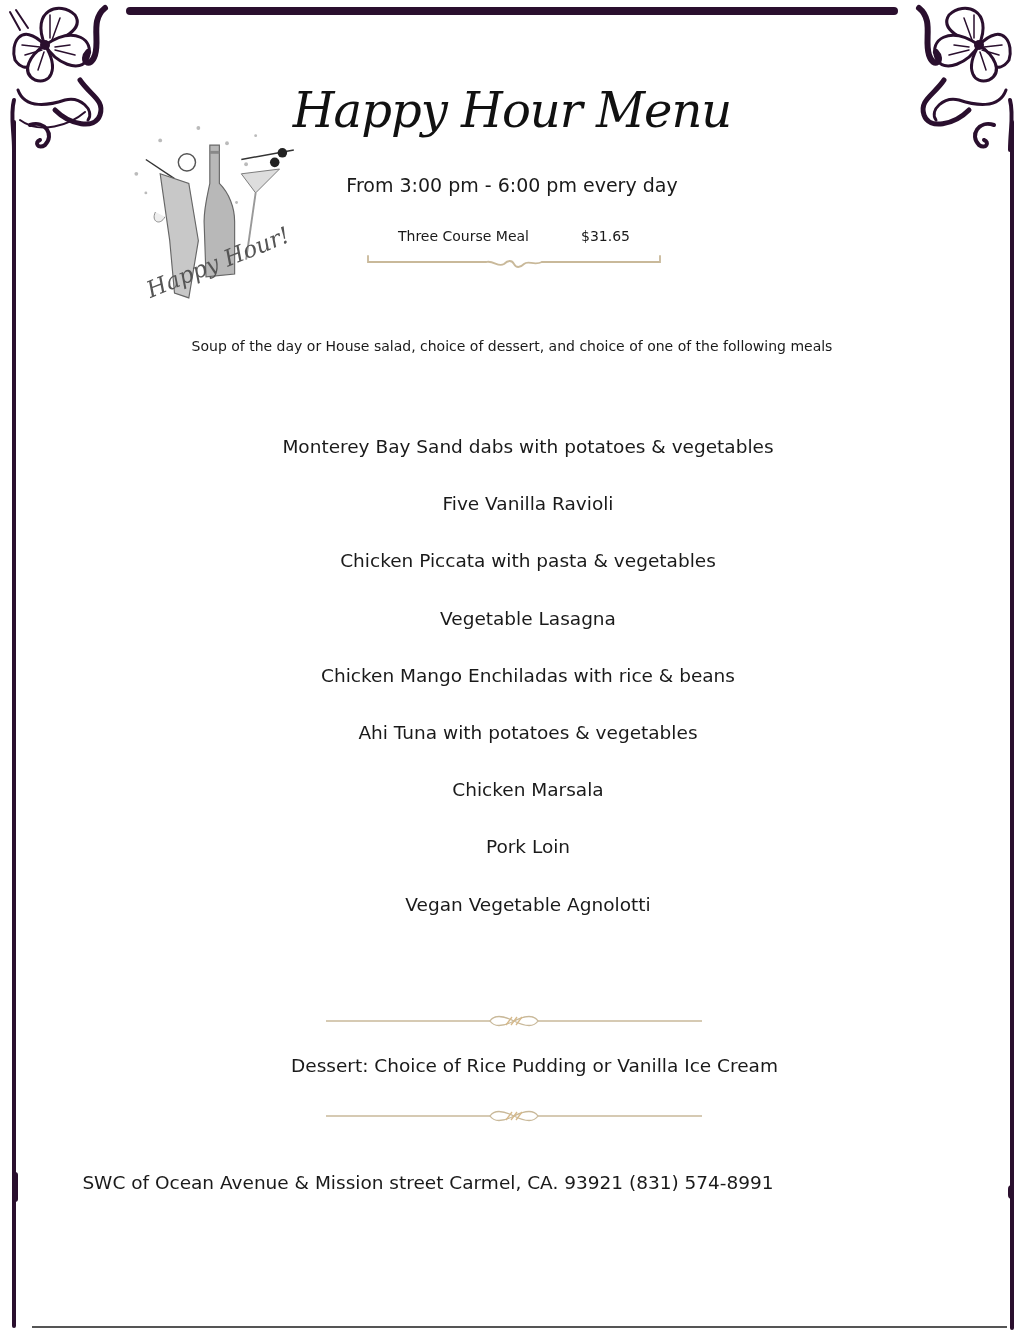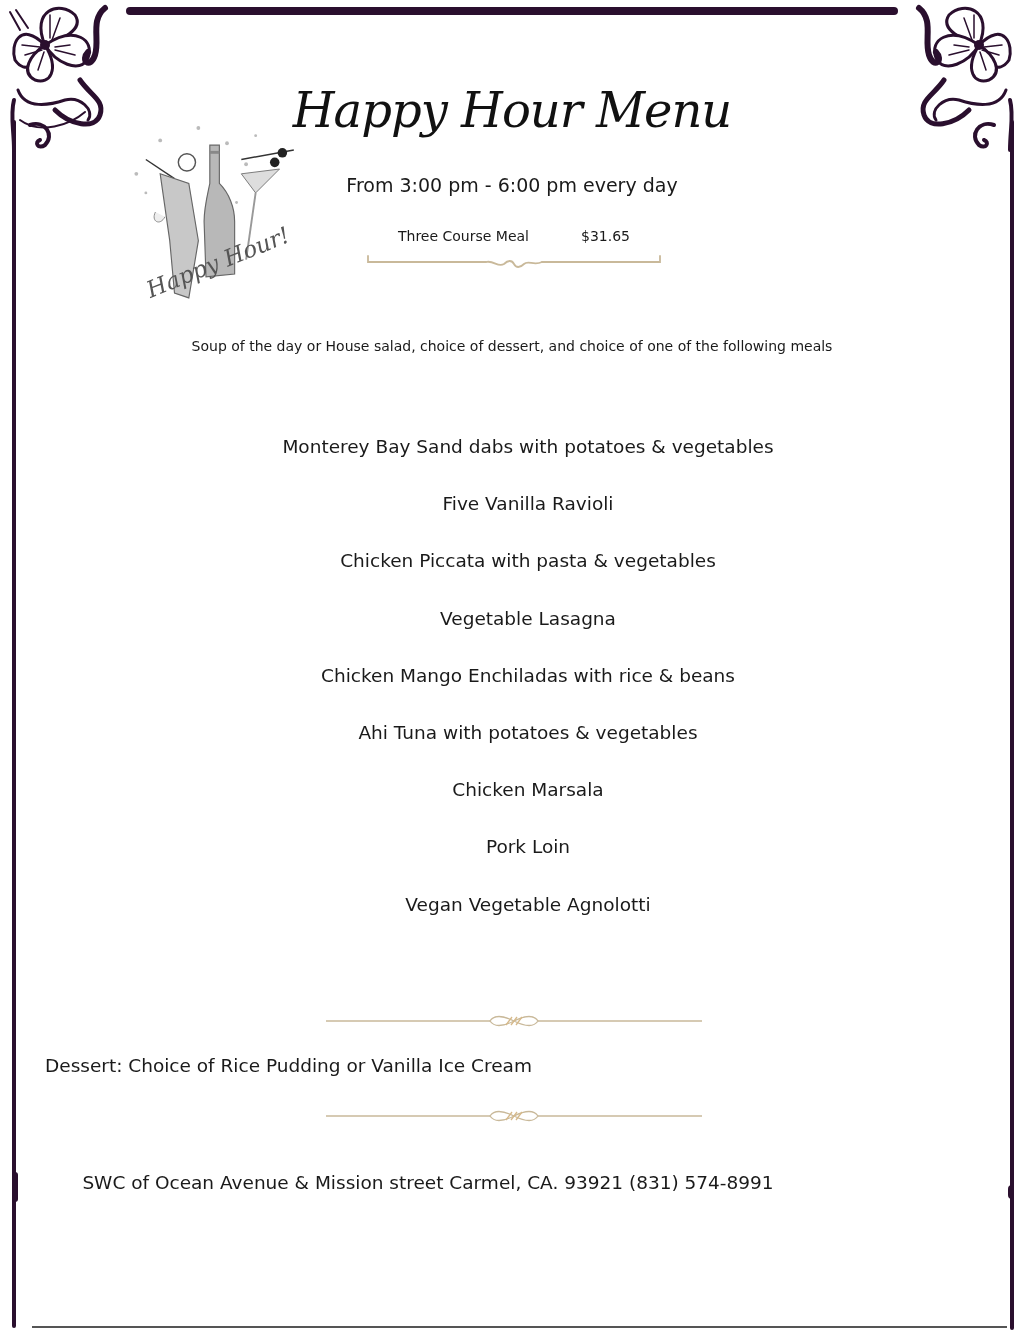--- a/index.html
+++ b/index.html
@@ -28,21 +28,21 @@
 
   .intro { position: absolute; left: 150px; width: 724px; top: 332px; text-align: center; font-size: 14px; line-height: 28px; color: #1a1a1a; }
 
   .meals { position: absolute; left: 16px; top: 433px; width: 1024px; list-style: none; }
   .meal { height: 57.2px; text-align: center; font-size: 18.5px; color: #1a1a1a; line-height: 28px; }
 
   .divider { position: absolute; left: 326px; width: 376px; height: 16px; }
   .divider-1 { top: 1013px; }
   .divider-2 { top: 1108px; }
 
-  .dessert { position: absolute; left: 0; width: 1024px; top: 1055px; font-size: 18.5px; color: #1a1a1a; padding-left: 45px; }
+  .dessert { position: absolute; left: 0; width: 1024px; top: 1055px; text-align: center; font-size: 18.5px; color: #1a1a1a; padding-left: 45px; }
   .address { position: absolute; left: 0; width: 824px; top: 1172px; text-align: center; font-size: 18.5px; color: #1a1a1a; margin-left: 16px; }
 </style>
 </head>
 <body>
 
 <div class="frame-top"></div>
 <div class="frame-left"></div>
 <div class="frame-right"></div>
 <div class="frame-bottom"></div>
 <div class="frame-left-knot"></div>

